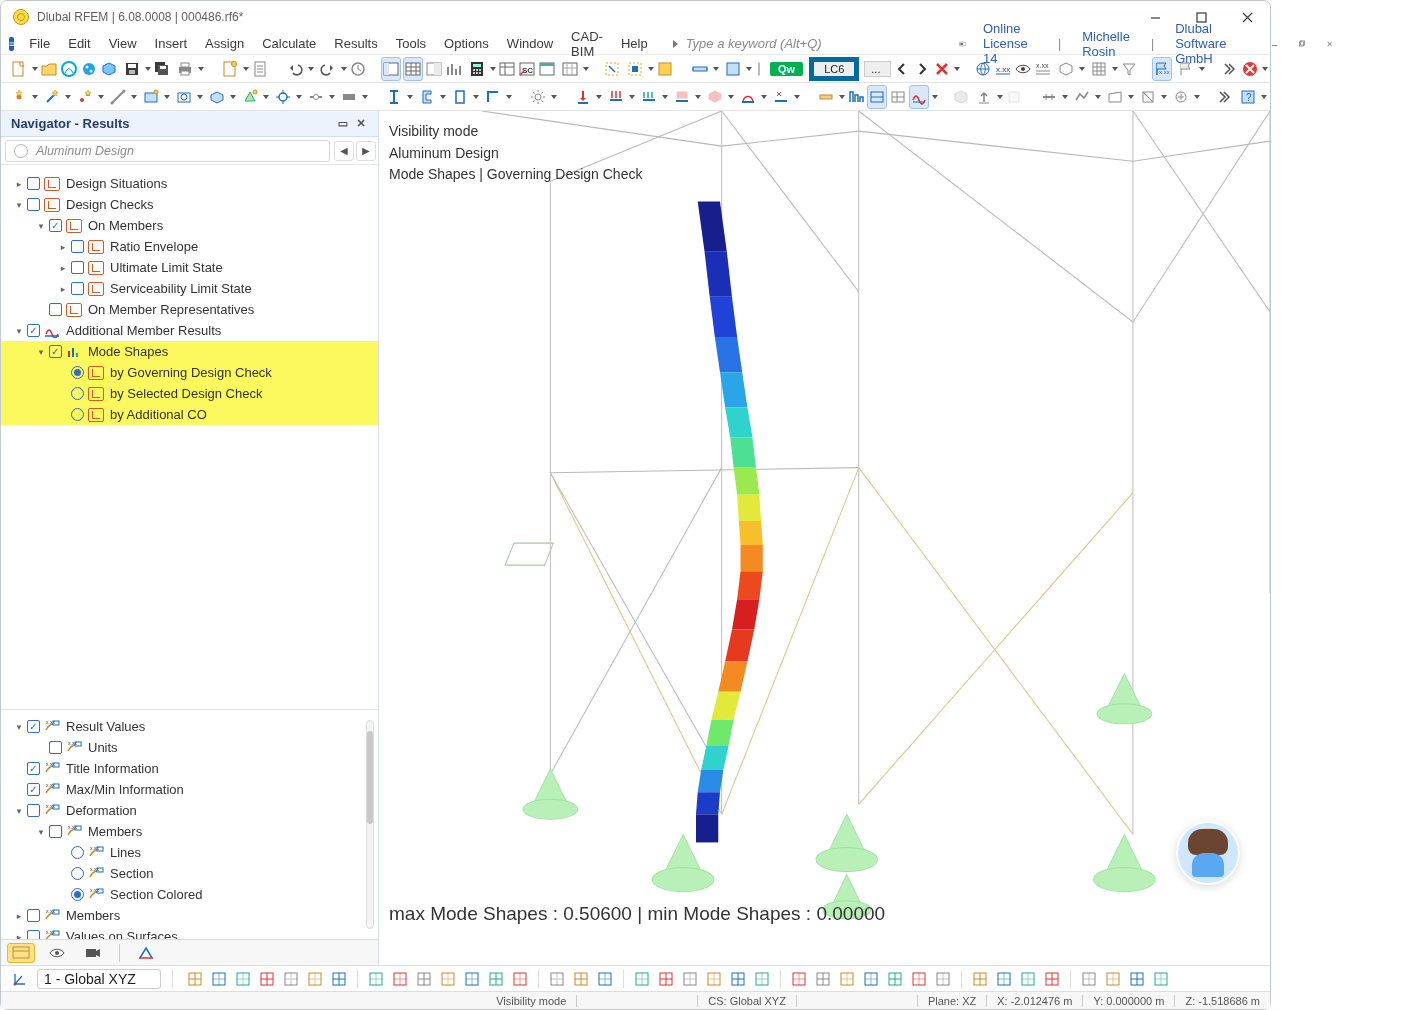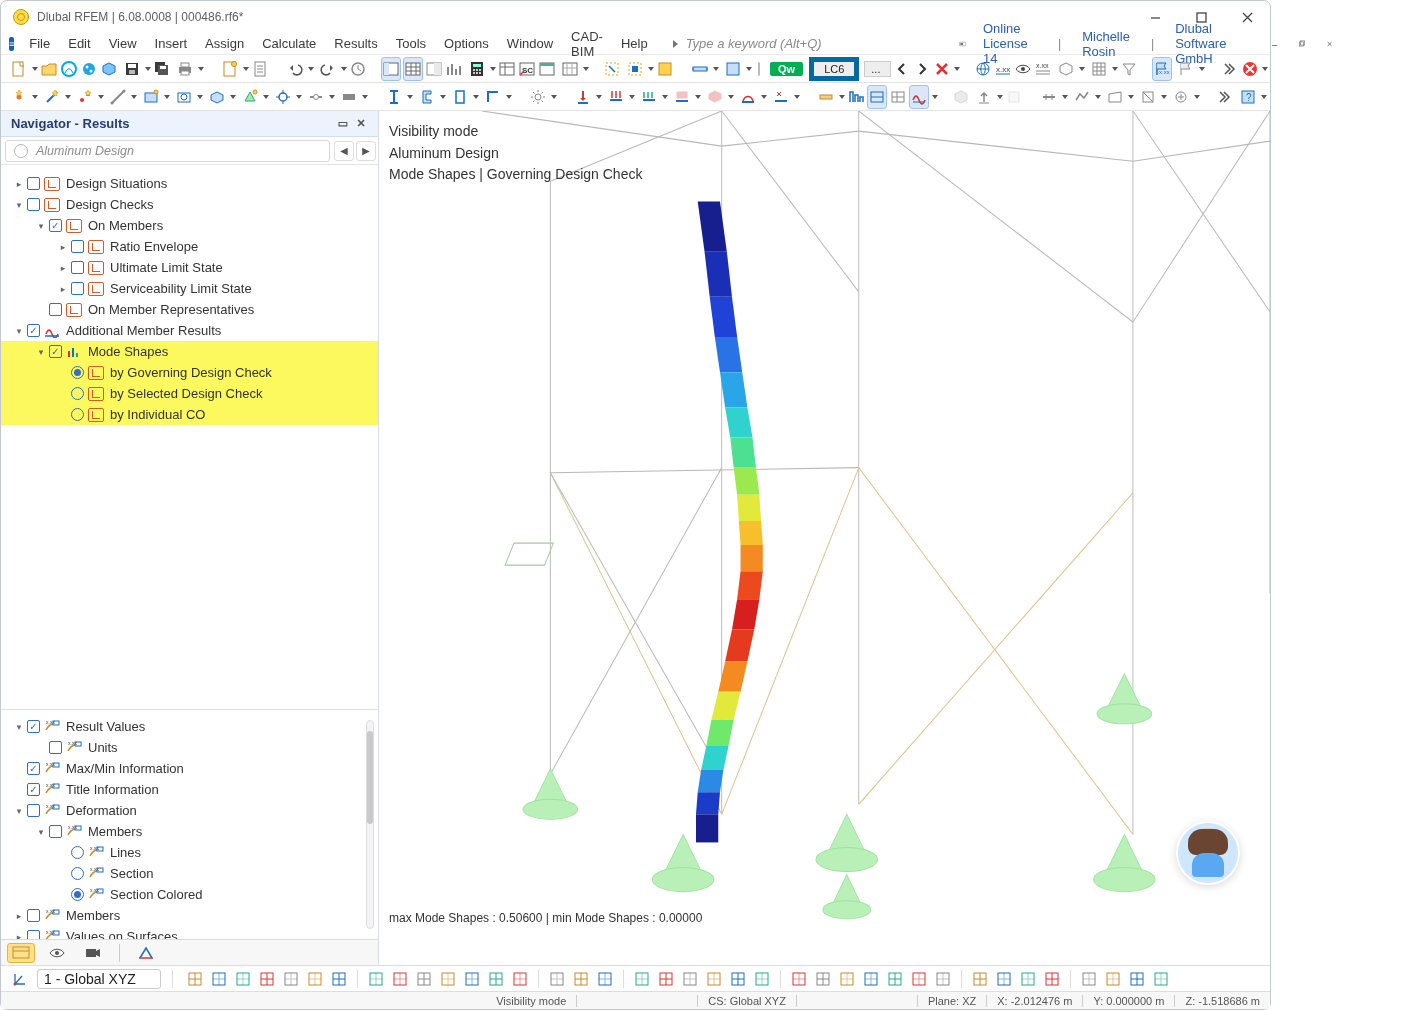--- a/index.html
+++ b/index.html
@@ -67,21 +67,21 @@
   .ico2 svg{width:16px;height:14px;}
   .lbl{ font-size:13px; color:#333;}
   .nav-tabs{ height:26px; border-top:1px solid #d6dde6; display:flex; align-items:center; padding:0 6px; gap:8px; background:#f7f7f7;}
   .nav-tabs .tab{ width:28px;height:20px;display:flex;align-items:center;justify-content:center;border-radius:3px;}
   .nav-tabs .tab svg{width:18px;height:16px;}
   .nav-tabs .tab.active{ background:#ffe18a; border:1px solid #e6b730;}
   
   .viewport{ flex:1; position:relative; background:#fff; overflow:hidden;}
   .viewport svg.scene{ position:absolute; inset:0; width:100%; height:100%;}
   .overlay-text{ position:absolute; left:10px; top:10px; font-size:14px; color:#333; line-height:1.55;}
-  .overlay-bottom{ position:absolute; left:10px; bottom:40px; font-size:12px; color:#333;}
+  .overlay-bottom{ position:absolute; left:10px; bottom:40px; font-size:19px; color:#333;}
   .avatar{ position:absolute; right:30px; bottom:80px; width:64px; height:64px; border-radius:50%; background:radial-gradient(circle at 50% 35%, #e9c7a7 0 32%, transparent 33%), #cfe6ff; border:2px solid #fff; box-shadow:0 2px 8px rgba(0,0,0,.15); overflow:hidden;}
   .avatar::before{content:"";position:absolute;left:10px;right:10px;top:6px;height:26px;background:#6a4632;border-radius:14px 14px 8px 8px;}
   .avatar::after{content:"";position:absolute;left:14px;right:14px;bottom:6px;height:24px;background:#5aa7f2;border-radius:12px 12px 4px 4px;}
   
   .coordbar{ height:26px; border-top:1px solid #ddd; display:flex; align-items:center; padding:0 8px; gap:6px;}
   .coordbar .combo{ height:20px; border:1px solid #ccc; border-radius:3px; display:flex; align-items:center; padding:0 6px; font-size:14px; background:#fff;}
   .coordbar .combo .ca{ margin-left:18px;}
   .coordbar .tbtn{ width:22px; height:22px;}
   .coordbar .tsep{ height:18px;}
   
@@ -907,21 +907,21 @@
             <span class="caret2"></span>
             <span class="pill"></span>
             <span class="ico"></span>
             <span class="lbl">by Selected Design Check</span>
           </div>
           <div class="tree-row hl">
             <span class="ind" style="width:56px"></span>
             <span class="caret2"></span>
             <span class="pill"></span>
             <span class="ico"></span>
-            <span class="lbl">by Individual CO</span>
+            <span class="lbl">by Additional CO</span>
           </div>
         </div>
 
       <div class="tree-lower" id="tree-lower">
         <div class="scroll-fake"></div>
       <div class="tree-row">
             <span class="ind" style="width:12px"></span>
             <span class="caret2">▾</span>
             <span class="chk on"></span>
             <span class="ico2"><svg viewBox="0 0 16 14">
@@ -944,32 +944,32 @@
           </div>
           <div class="tree-row">
             <span class="ind" style="width:12px"></span>
             <span class="caret2"></span>
             <span class="chk on"></span>
             <span class="ico2"><svg viewBox="0 0 16 14">
                 <path d="M2 10q3-6 8-6" fill="none" stroke="#c98a2b" stroke-width="1.5"></path>
                 <rect x="9" y="1" width="6" height="4" fill="#fff" stroke="#1a6fc0"></rect>
                 <text x="2" y="4" font-size="5" fill="#444">x.xx</text>
               </svg></span>
-            <span class="lbl">Max/Min Information</span>
+            <span class="lbl">Title Information</span>
           </div>
           <div class="tree-row">
             <span class="ind" style="width:12px"></span>
             <span class="caret2"></span>
             <span class="chk on"></span>
             <span class="ico2"><svg viewBox="0 0 16 14">
                 <path d="M2 10q3-6 8-6" fill="none" stroke="#c98a2b" stroke-width="1.5"></path>
                 <rect x="9" y="1" width="6" height="4" fill="#fff" stroke="#1a6fc0"></rect>
                 <text x="2" y="4" font-size="5" fill="#444">x.xx</text>
               </svg></span>
-            <span class="lbl">Title Information</span>
+            <span class="lbl">Max/Min Information</span>
           </div>
           <div class="tree-row">
             <span class="ind" style="width:12px"></span>
             <span class="caret2">▾</span>
             <span class="chk"></span>
             <span class="ico2"><svg viewBox="0 0 16 14">
                 <path d="M2 10q3-6 8-6" fill="none" stroke="#c98a2b" stroke-width="1.5"></path>
                 <rect x="9" y="1" width="6" height="4" fill="#fff" stroke="#1a6fc0"></rect>
                 <text x="2" y="4" font-size="5" fill="#444">x.xx</text>
               </svg></span>

